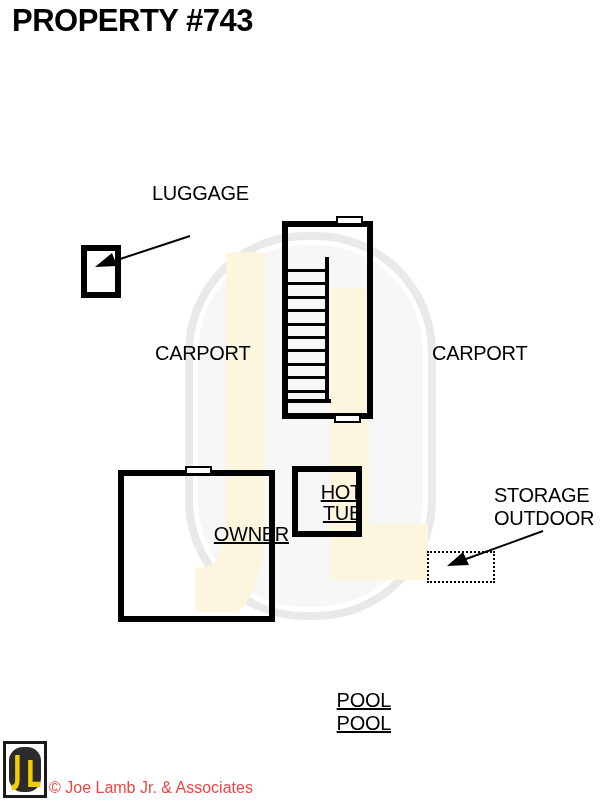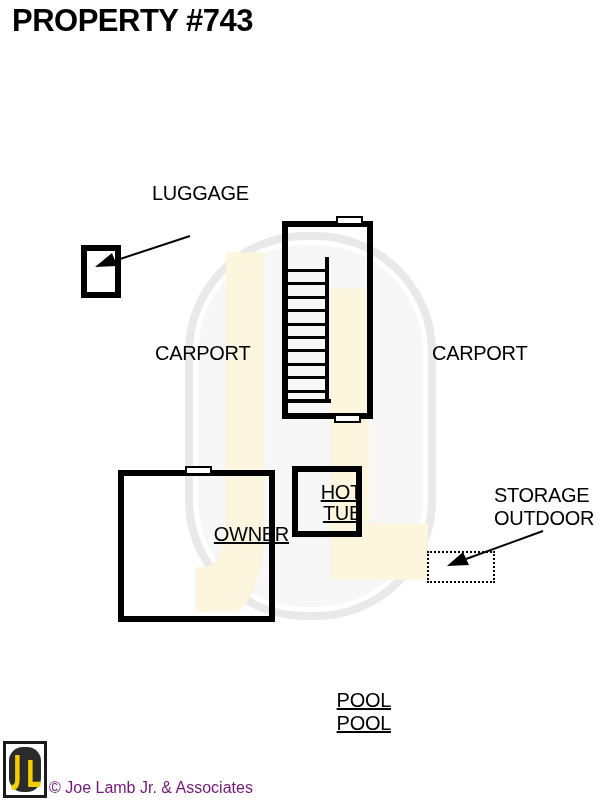--- a/index.html
+++ b/index.html
@@ -147,15 +147,15 @@
 
   <div class="footer-logo">
     <svg width="38" height="51" viewBox="0 0 38 51">
       <rect x="3" y="3" width="32" height="45" rx="14" fill="#2b2b2b"></rect>
       <g transform="translate(7,40) scale(0.62,1)" fill="#f2cd00" font-family="DejaVu Sans, sans-serif" font-weight="bold" font-size="38">
         <text x="0" y="-2">J</text>
         <text x="21" y="3">L</text>
       </g>
     </svg>
   </div>
-  <div class="footer-copy" style="color:#701a75;">© Joe Lamb Jr. &amp; Associates</div>
+  <div class="footer-copy" style="color:#ef4444;">© Joe Lamb Jr. &amp; Associates</div>
 
 </div>
 
 </body></html>

